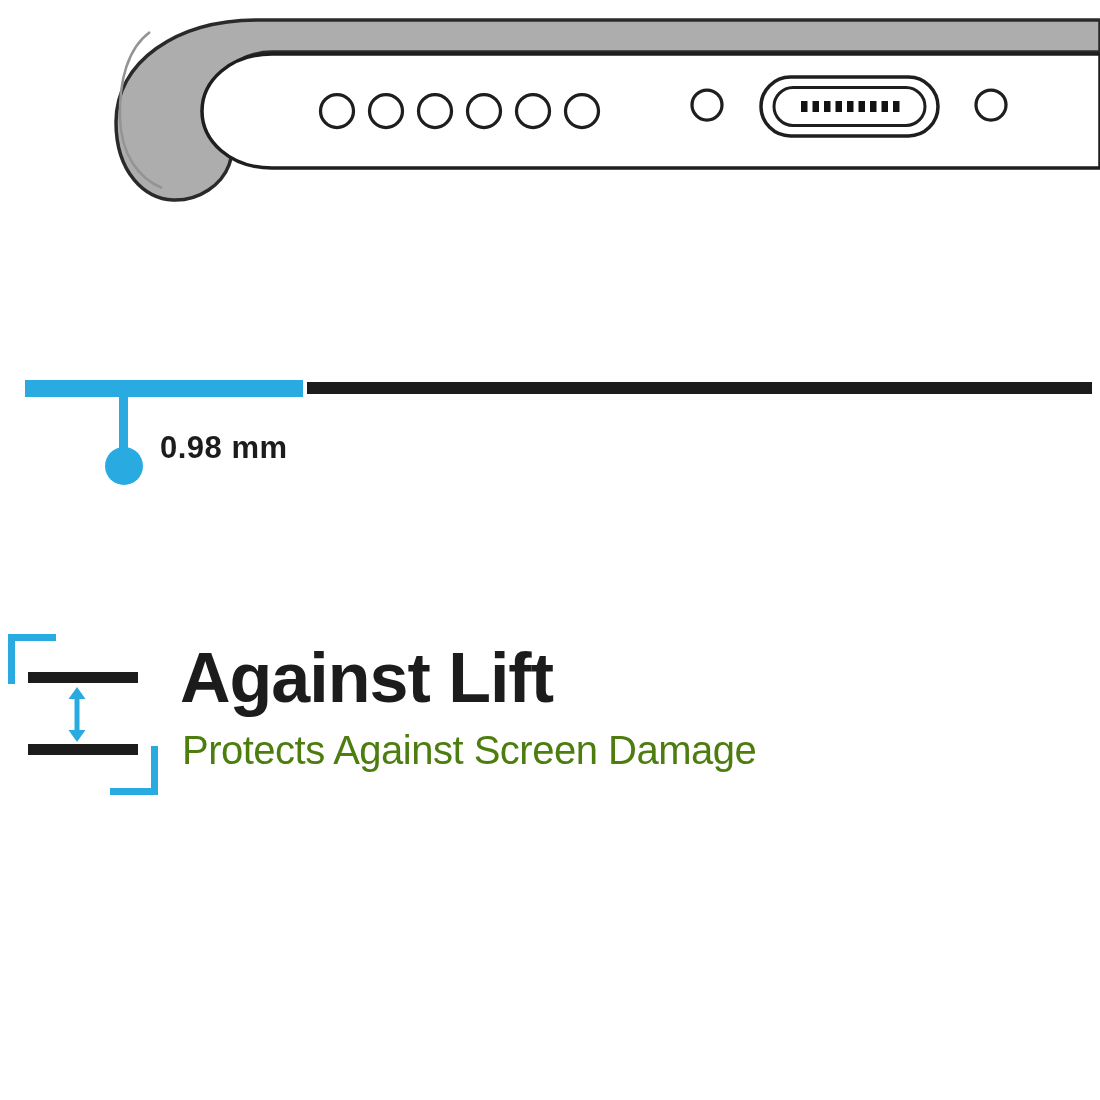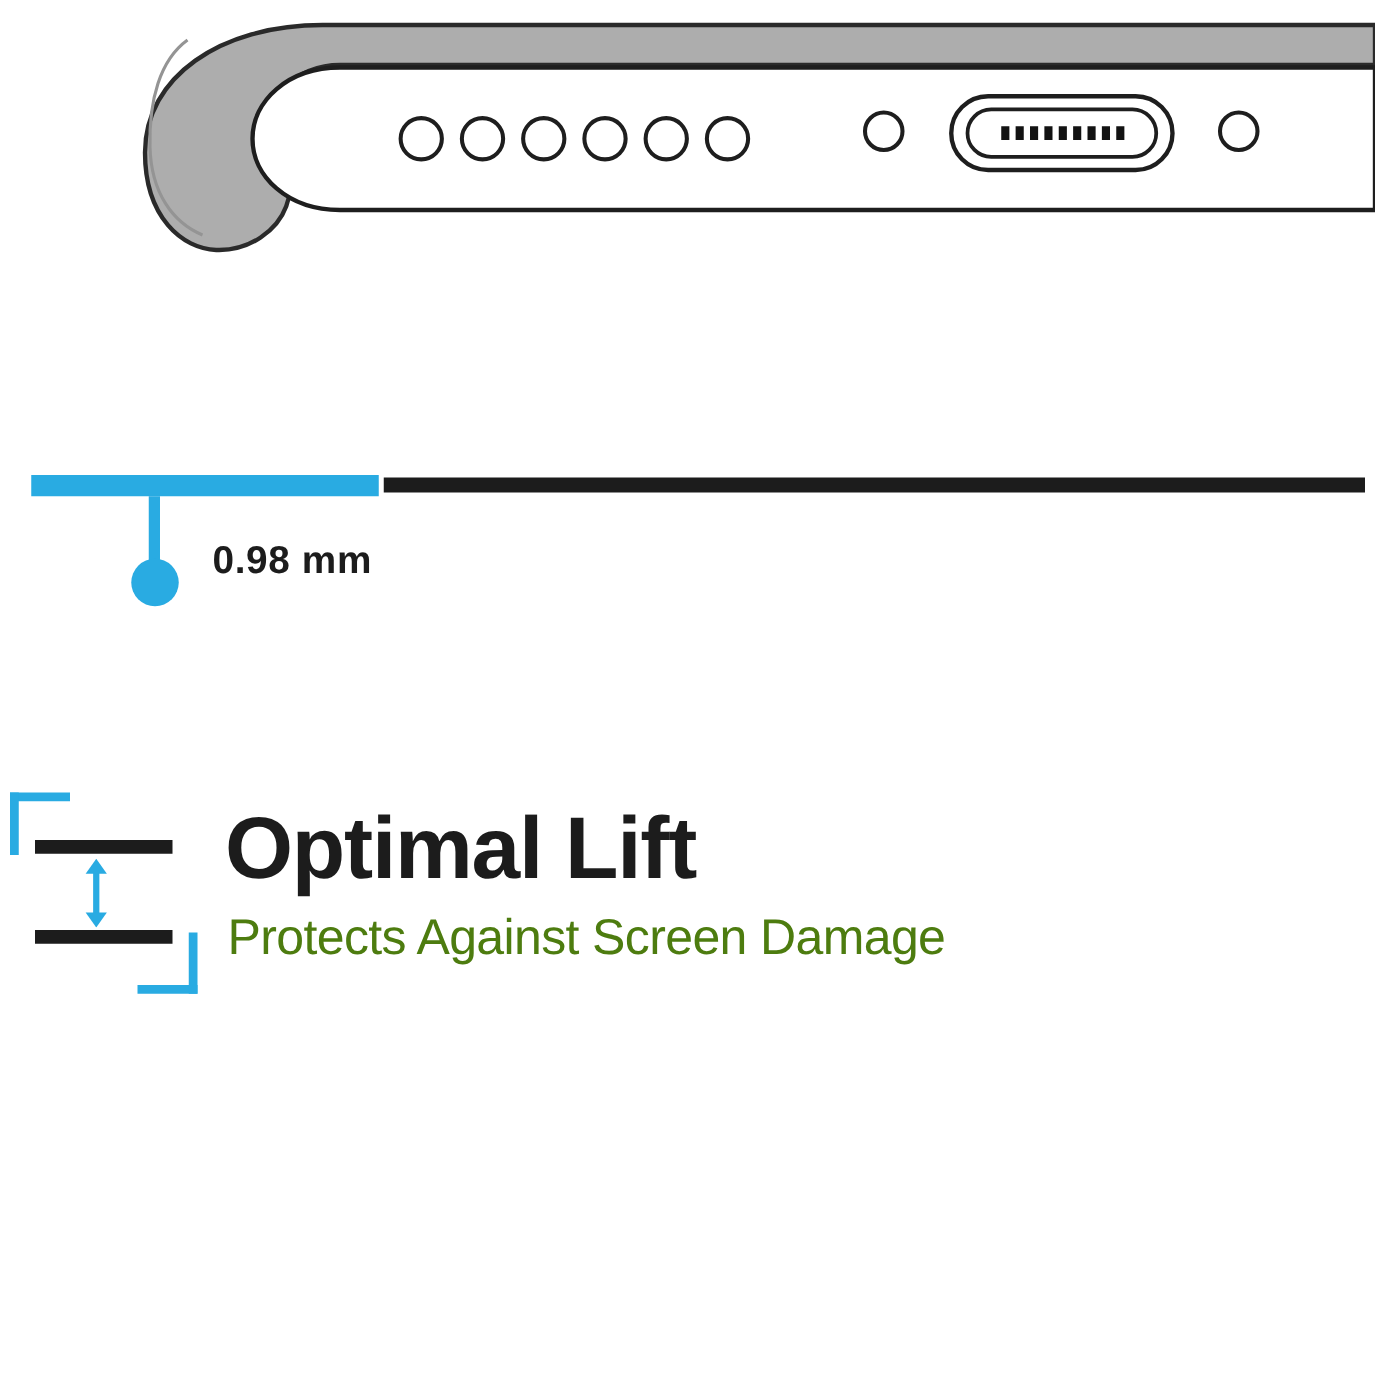--- a/index.html
+++ b/index.html
@@ -36,21 +36,21 @@
   }
   .pointer-line{
     position:absolute; left:119px; top:397px; width:9px; height:56px;
     background:var(--accent);
   }
   .pointer-dot{
     position:absolute; left:105px; top:447px; width:38px; height:38px;
     border-radius:50%; background:var(--accent);
   }
   .measure-label{
-    position:absolute; left:170px; top:430px;
+    position:absolute; left:160px; top:430px;
     font-size:31px; font-weight:bold; color:var(--ink);
     letter-spacing:0.5px;
   }
 
   
   .bracket-tl{
     position:absolute; left:8px; top:634px; width:48px; height:50px;
     border-top:7px solid var(--accent); border-left:7px solid var(--accent);
   }
   .bracket-br{
@@ -133,16 +133,16 @@
     <div class="bracket-br"></div>
     <div class="lift-bar top"></div>
     <div class="lift-bar bottom"></div>
     <svg class="arrow-svg" viewBox="0 0 26 55" aria-hidden="true">
       <path class="arrow-stroke" d="M13 9 L13 46"></path>
       <path class="arrow-head" d="M13 0 L4.5 12 L21.5 12 Z"></path>
       <path class="arrow-head" d="M13 55 L4.5 43 L21.5 43 Z"></path>
     </svg>
   </div>
 
-  <div class="feature-title">Optimal Lift</div>
+  <div class="feature-title">Against Lift</div>
   <div class="feature-subtitle">Protects Against Screen Damage</div>
 
 </div>
 
 </body></html>

